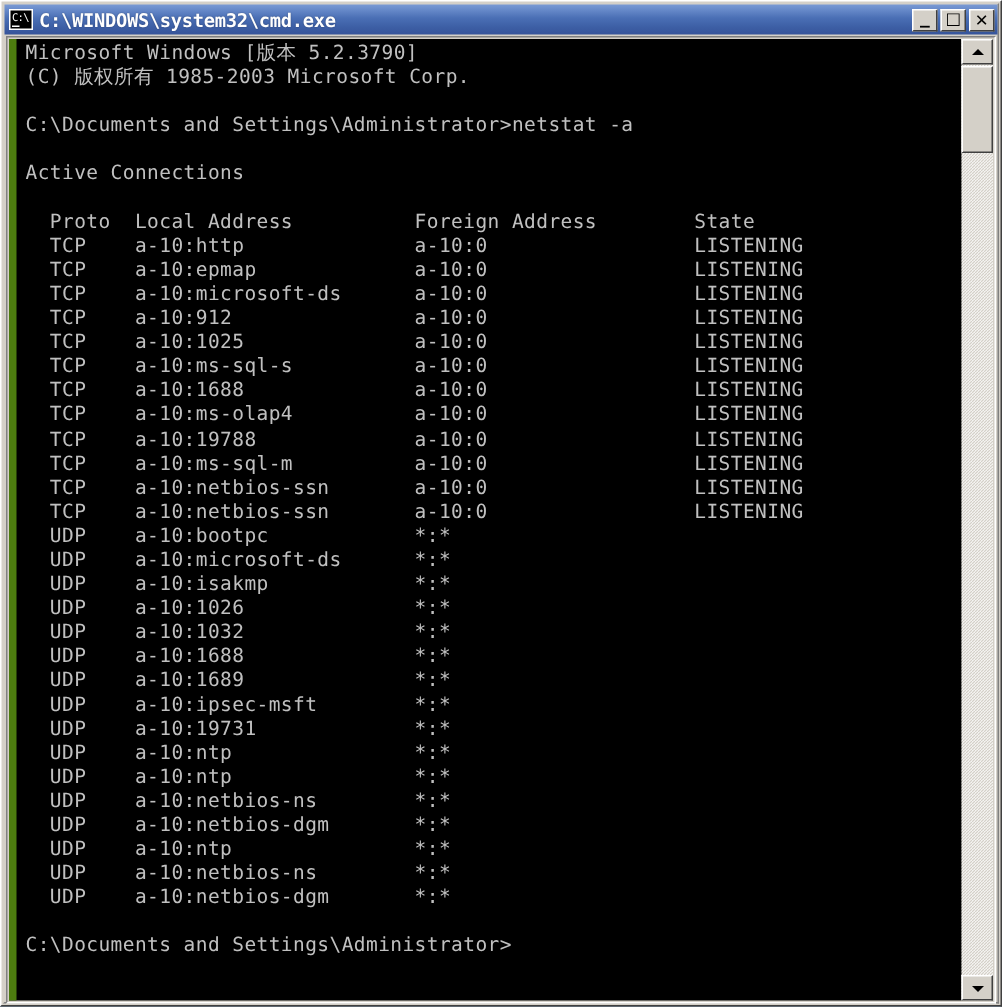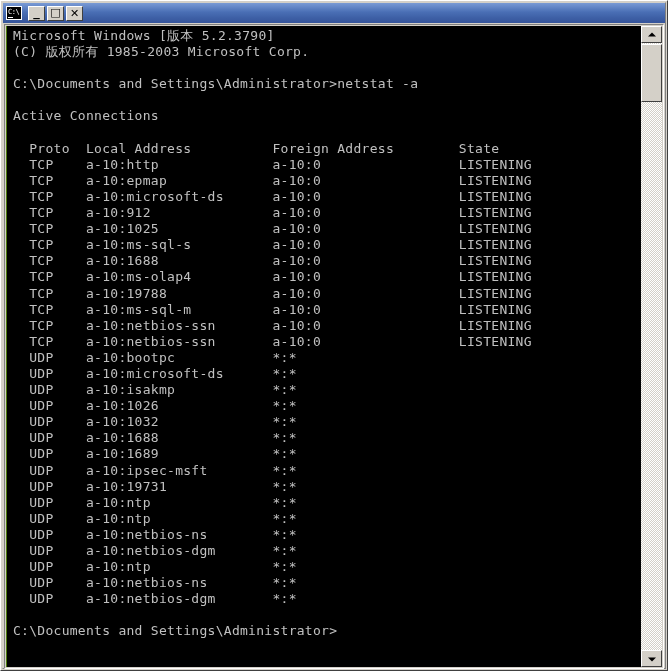--- a/index.html
+++ b/index.html
@@ -134,21 +134,21 @@
   }
   #console {
     position: absolute;
     left: 1px;
     top: 1px;
     width: 636px;
     height: 641px;
     background: #000000;
     overflow: hidden;
     box-sizing: border-box;
-    border-left: 1px solid #4d7c0f;
+    border-left: 5px solid #4d7c0f;
   }
   #console-text {
     position: absolute;
     left: 6px;
     top: 2px;
     margin: 0;
     color: #c0c0c0;
     font-family: "DejaVu Sans Mono", monospace;
     font-size: 13px;
     line-height: 16.1px;
@@ -219,20 +219,21 @@
   }
 </style>
 </head>
 <body>
 
 <div id="window-outer">
   <div id="window-inner"></div>
 
   <div id="titlebar">
     <div id="title-icon"></div>
+    <div id="title-text">C:\WINDOWS\system32\cmd.exe</div>
     <div class="win-btn" id="btn-min">
       <span class="glyph">_</span>
     </div>
     <div class="win-btn" id="btn-max">
       <span class="glyph">□</span>
     </div>
     <div class="win-btn" id="btn-close">
       <span class="glyph">✕</span>
     </div>
   </div>

